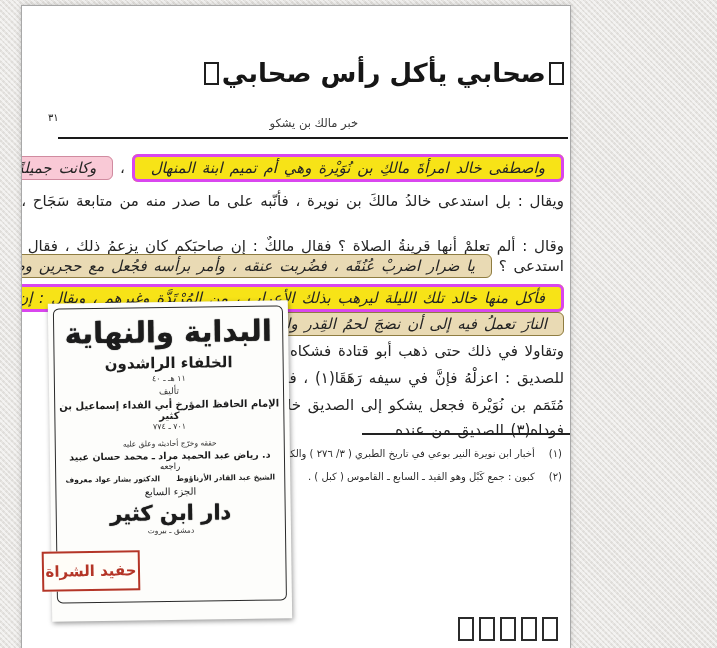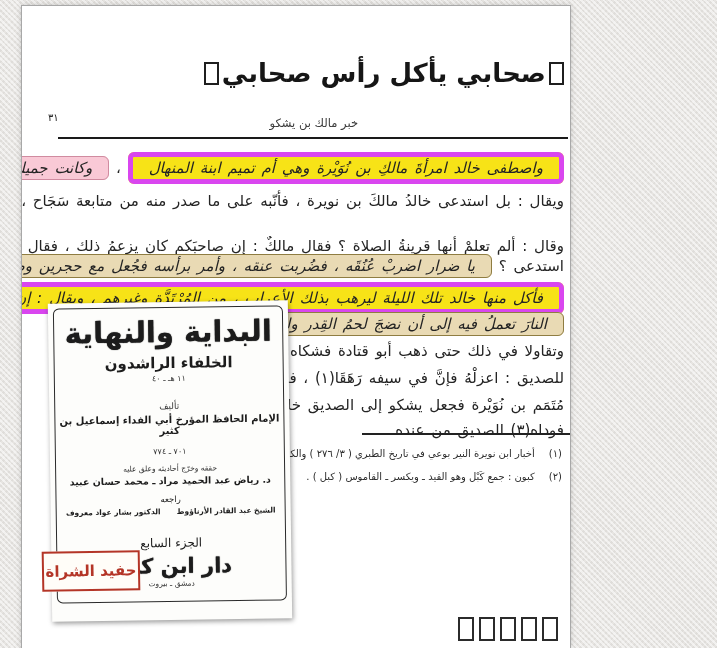--- a/index.html
+++ b/index.html
@@ -25,49 +25,49 @@
   }
   .tofu{display:inline-block;width:11px;height:19px;border:2px solid #1f1f1f;background:#fff;}
   .pageno{position:absolute;top:106px;left:26px;font-size:10px;color:#222;}
   .runhead{position:absolute;top:110px;right:212px;font-size:11.5px;color:#3c3c3c;direction:rtl;}
   .ruleline{position:absolute;top:131px;left:36px;right:2px;height:2px;background:#1a1a1a;}
   .bodyline{
     position:absolute;right:6px;direction:rtl;white-space:nowrap;
     font-size:15px;line-height:24px;color:#242424;word-spacing:2px;
   }
   .hl{padding:2px 16px;border-radius:6px;font-style:italic;}
-  .hl-yellow{background:#f7e317;border:5px solid #d946ef;}
+  .hl-yellow{background:#f7e317;border:3px solid #d946ef;}
   .hl-pink{background:#f9c9d6;border:1px solid #d08ba0;}
   .hl-tan{background:#e9dab4;border:1px solid #8f7d42;}
   .footrule{position:absolute;top:427px;right:0px;width:208px;height:2px;background:#222;}
   .footnotes{position:absolute;top:436px;right:8px;left:292px;direction:rtl;}
   .footnote{display:flex;direction:rtl;font-size:10px;line-height:23px;color:#2d2d2d;white-space:nowrap;}
   .footnote .fmark{margin-left:14px;flex:0 0 auto;}
   .cover{
     position:absolute;left:28px;top:296px;width:240px;height:318px;z-index:5;
     background:#fdfdfb;box-shadow:1px 2px 5px rgba(0,0,0,.4);
     padding:5px 5px 18px 5px;box-sizing:border-box;
     transform:rotate(-0.8deg);
   }
   .cover-frame{
     border:1.5px solid #2a2a2a;border-radius:6px;height:100%;box-sizing:border-box;
     display:flex;flex-direction:column;align-items:center;text-align:center;
     direction:rtl;color:#1c1c1c;padding-top:8px;overflow:hidden;
   }
   .cv-title{font-size:29px;font-weight:bold;line-height:32px;text-shadow:0 0 1px #1c1c1c;}
   .cv-sub{font-size:15px;font-weight:bold;margin-top:6px;}
   .cv-years{font-size:8px;margin-top:2px;color:#333;}
-  .cv-label{font-size:9px;margin-top:18px;color:#333;}
+  .cv-label{font-size:9px;margin-top:3px;color:#333;}
   .cv-author{font-size:10px;font-weight:bold;margin-top:3px;padding:0 4px;}
-  .cv-ayears{font-size:8px;margin-top:11px;color:#333;}
+  .cv-ayears{font-size:8px;margin-top:1px;color:#333;}
   .cv-edlabel{font-size:7.5px;margin-top:8px;color:#333;}
   .cv-editors{font-size:9.5px;font-weight:bold;margin-top:2px;}
-  .cv-revlabel{font-size:8.5px;margin-top:8px;}
+  .cv-revlabel{font-size:8.5px;}
   .cv-reviewers{display:flex;direction:rtl;justify-content:space-between;width:92%;margin-top:3px;font-size:7.5px;font-weight:bold;}
-  .cv-volume{font-size:12px;margin-top:20px;}
+  .cv-volume{font-size:10px;margin-top:3px;}
   .cv-publisher{font-size:21px;font-weight:bold;margin-top:4px;text-shadow:0 0 1px #1c1c1c;}
   .cv-city{font-size:7.5px;margin-top:1px;color:#333;text-align:center;}
   .stamp{
     position:absolute;left:20px;top:545px;width:94px;height:36px;z-index:6;
     border:2px solid #b43527;background:#fffdf8;color:#b43527;
     display:flex;align-items:center;justify-content:center;
     font-size:15px;font-weight:bold;direction:rtl;transform:rotate(-1deg);
   }
   .glyphrow{position:absolute;top:611px;right:12px;display:flex;gap:5px;}
   .glyphbox{width:12px;height:20px;border:2px solid #2b2b2b;background:#fff;}
@@ -101,21 +101,21 @@
     </div>
 
   <div class="footrule"></div>
   <div class="footnotes" id="footnotes">
       <div class="footnote">
         <span class="fmark">(١)</span>
         <span>أخبار ابن نويرة النير بوعي في تاريخ الطبري ( ٣/ ٢٧٦ ) والكامل لابن الأثير ( ٢/ ٣٥٧ )</span>
       </div>
       <div class="footnote">
         <span class="fmark">(٢)</span>
-        <span>كبون : جمع كَبْل وهو القيد ـ ويكسر ـ القاموس ( كبل ) .</span>
+        <span>كبون : جمع كَبْل وهو القيد ـ السابع ـ القاموس ( كبل ) .</span>
       </div>
     </div>
 
   <div class="cover">
     <div class="cover-frame">
       <div class="cv-title">البداية والنهاية</div>
       <div class="cv-sub">الخلفاء الراشدون</div>
       <div class="cv-years">١١ هـ ـ ٤٠</div>
       <div class="cv-label">تأليف</div>
       <div class="cv-author">الإمام الحافظ المؤرخ أبي الفداء إسماعيل بن كثير</div>

